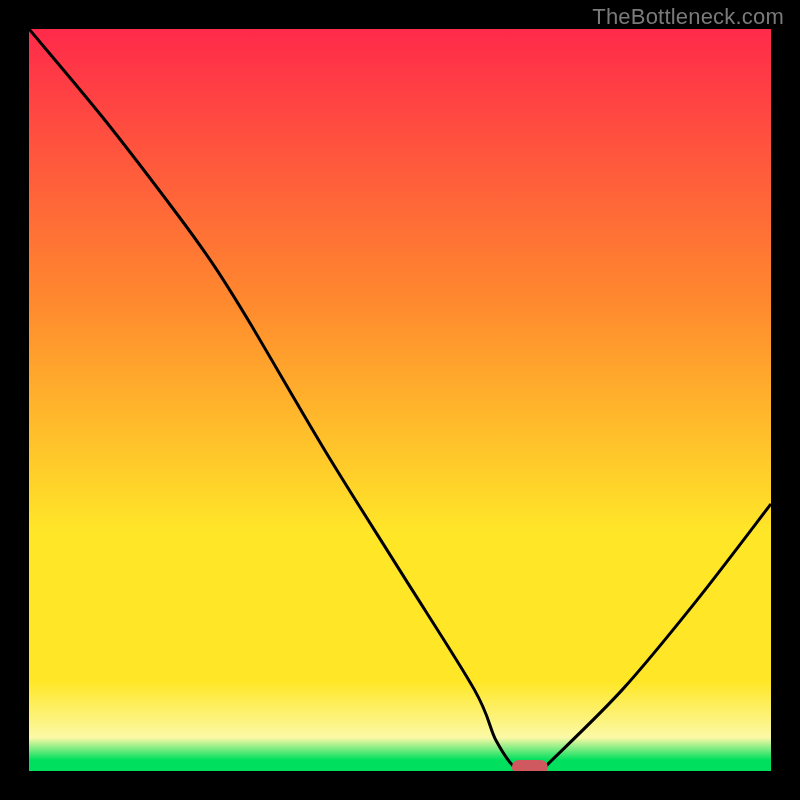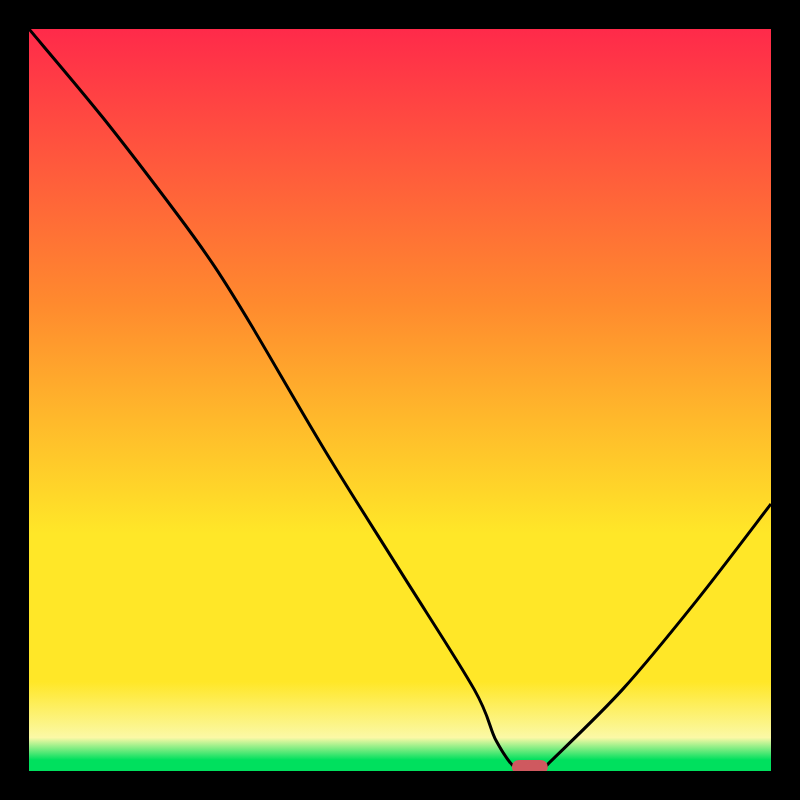--- a/index.html
+++ b/index.html
@@ -34,20 +34,21 @@
     font-size: 22px;
     font-weight: 400;
     letter-spacing: 0.2px;
   }
 </style>
 </head>
 <body>
 
 <div class="frame">
 
+  <div class="watermark">TheBottleneck.com</div>
 
   <svg class="plot" viewBox="0 0 742 742" preserveAspectRatio="none">
 
     <defs>
       <linearGradient id="bg-grad" x1="0" y1="0" x2="0" y2="1">
         <stop offset="0" stop-color="#ff2a4a"></stop>
         <stop offset="0.37" stop-color="#ff8a2e"></stop>
         <stop offset="0.68" stop-color="#ffe728"></stop>
         <stop offset="0.88" stop-color="#ffe728"></stop>
         <stop offset="0.955" stop-color="#fbf9a6"></stop>

